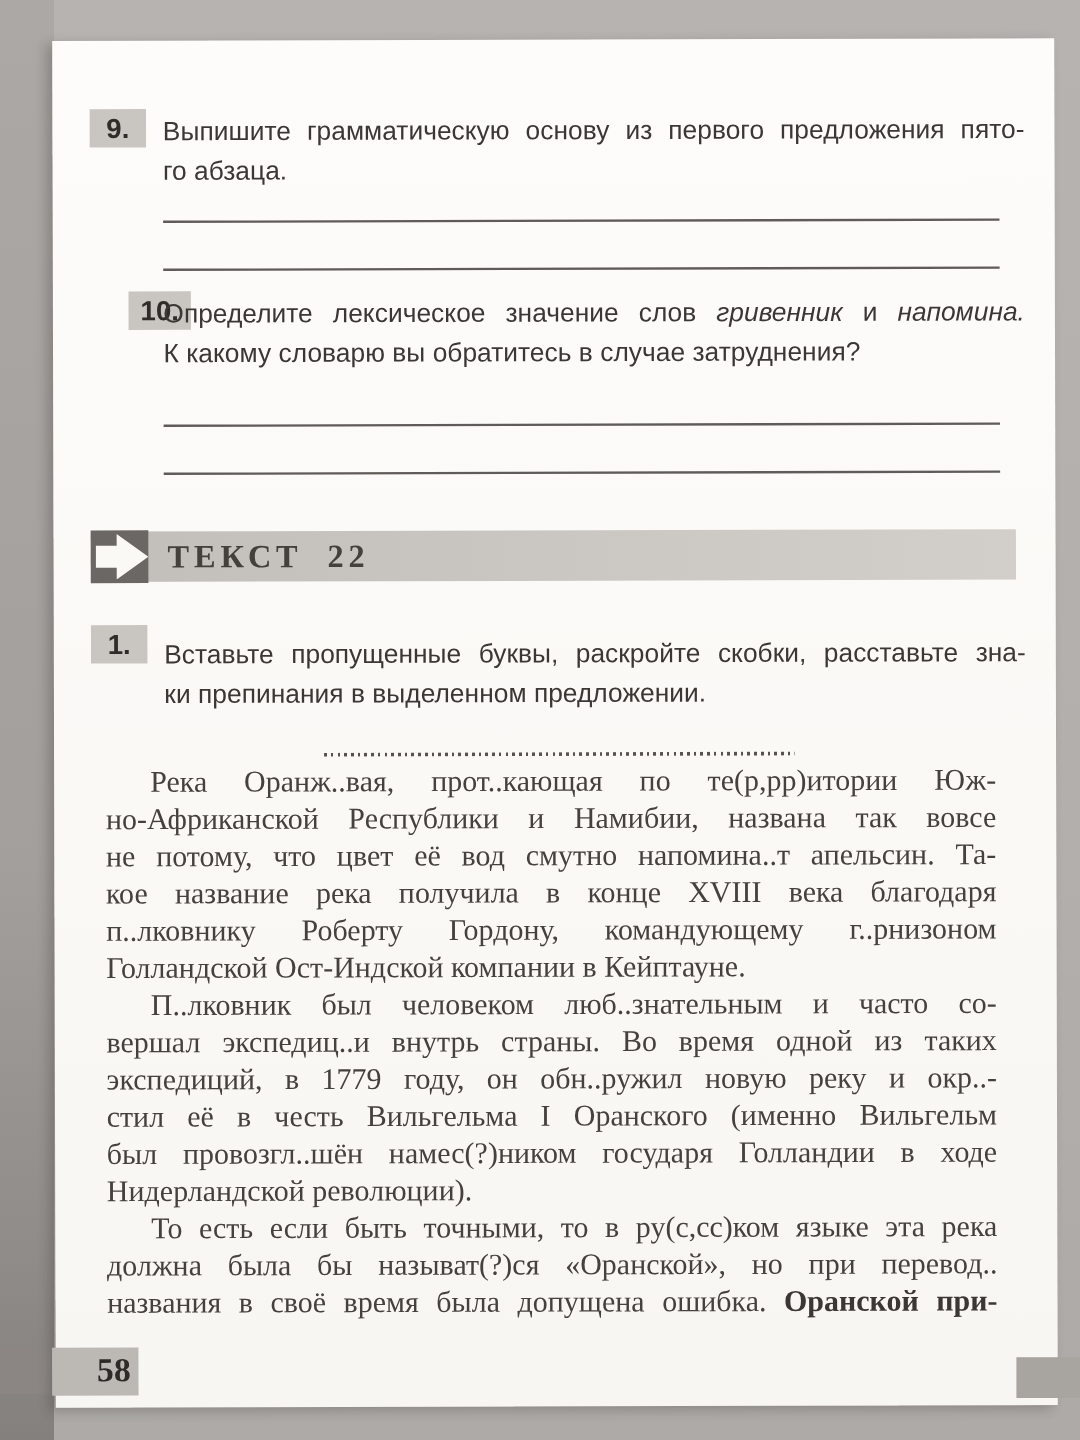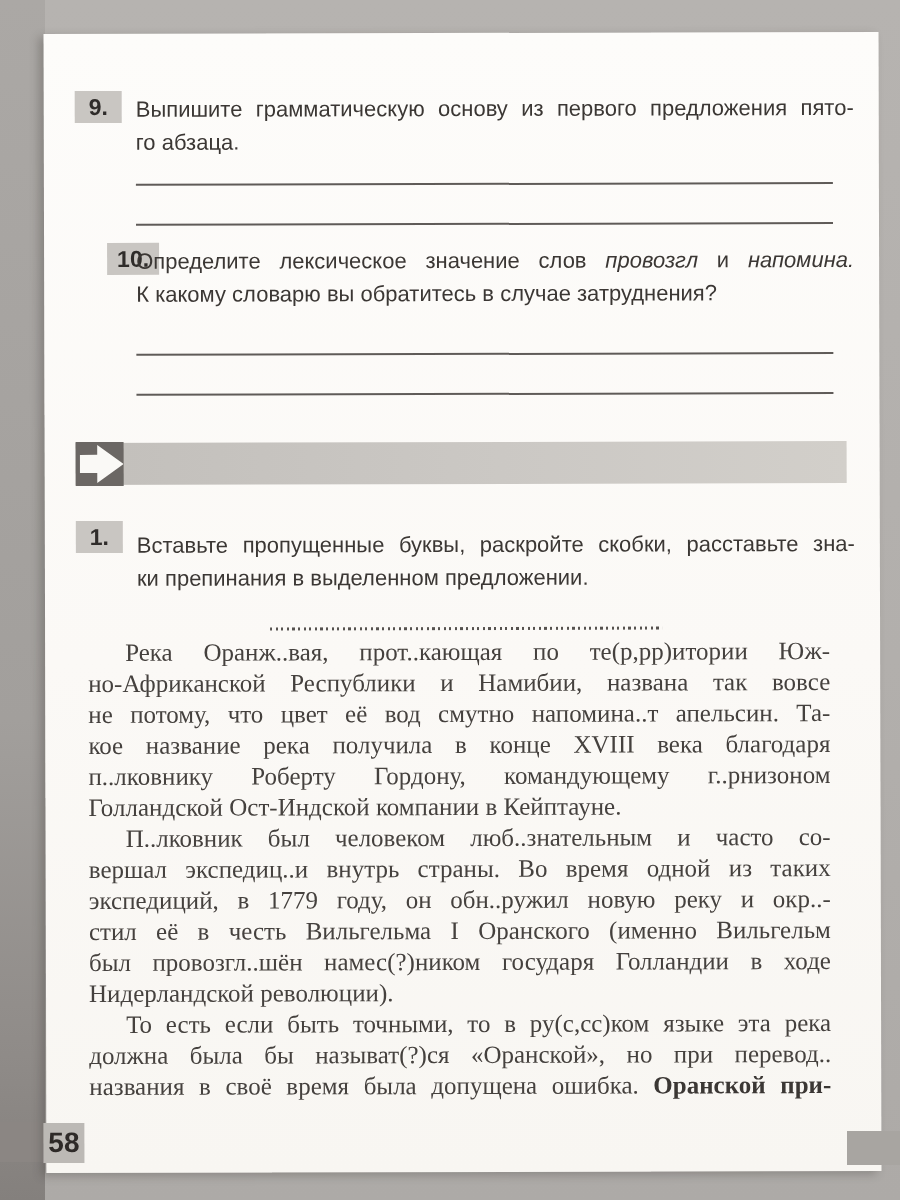--- a/index.html
+++ b/index.html
@@ -71,22 +71,22 @@
   .body-text{
     position:absolute;left:43px;top:603px;width:742px;
     font-family:"Liberation Serif",serif;font-size:25px;line-height:31px;color:#45413e;
   }
   .body-text .indent{text-indent:37px;}
   .body-text b{font-weight:bold;color:#3b3734;}
   
   .page-badge{
     position:absolute;left:-3px;top:1089px;width:41px;height:40px;
     background:#bcb9b5;
-    font-family:Liberation Sans, sans-serif;font-weight:bold;font-size:28px;
-    line-height:40px;text-align:center;color:#2e2a28;
+    font-family:Liberation Serif, serif;font-weight:bold;font-size:28px;
+    line-height:40px;text-align:center;color:#2e2a28;padding-left:31px;
   }
   .facing-page-badge{
     position:absolute;left:847px;top:1131px;width:53px;height:34px;
     background:#a8a5a1;
   }
 </style>
 </head>
 <body>
 
 <div class="spine-strip"></div>
@@ -97,30 +97,31 @@
   <div class="num-badge" style="left:31px;top:57px;width:47px;height:32px;">9.</div>
   <div class="q-text" style="top:59px;">
     <div class="jline">Выпишите грамматическую основу из первого предложения пято-</div>
     <div class="jline last">го абзаца.</div>
   </div>
   <div class="answer-line" style="top:150px;"></div>
   <div class="answer-line" style="top:190px;"></div>
 
   <div class="num-badge" style="left:31px;top:209px;width:52px;height:32px;margin-left:32px;">10.</div>
   <div class="q-text" style="top:211px;">
-    <div class="jline"><span>Определите лексическое значение слов </span><em class="term">провозгл</em><span> и </span><em class="term">напомина.</em></div>
+    <div class="jline"><span>Определите лексическое значение слов </span><em class="term">гривенник</em><span> и </span><em class="term">напомина.</em></div>
     <div class="jline last">К какому словарю вы обратитесь в случае затруднения?</div>
   </div>
   <div class="answer-line" style="top:320px;"></div>
   <div class="answer-line" style="top:360px;"></div>
 
   <div class="section-bar">
     <div class="arrow-box">
       <div class="arrow-glyph"></div>
     </div>
+    <div class="section-title">ТЕКСТ 22</div>
   </div>
 
   <div class="num-badge" style="left:31px;top:487px;width:47px;height:32px;">1.</div>
   <div class="q-text" style="top:495px;">
     <div class="jline">Вставьте пропущенные буквы, раскройте скобки, расставьте зна-</div>
     <div class="jline last">ки препинания в выделенном предложении.</div>
   </div>
 
   <div class="dotted-line"></div>
 

